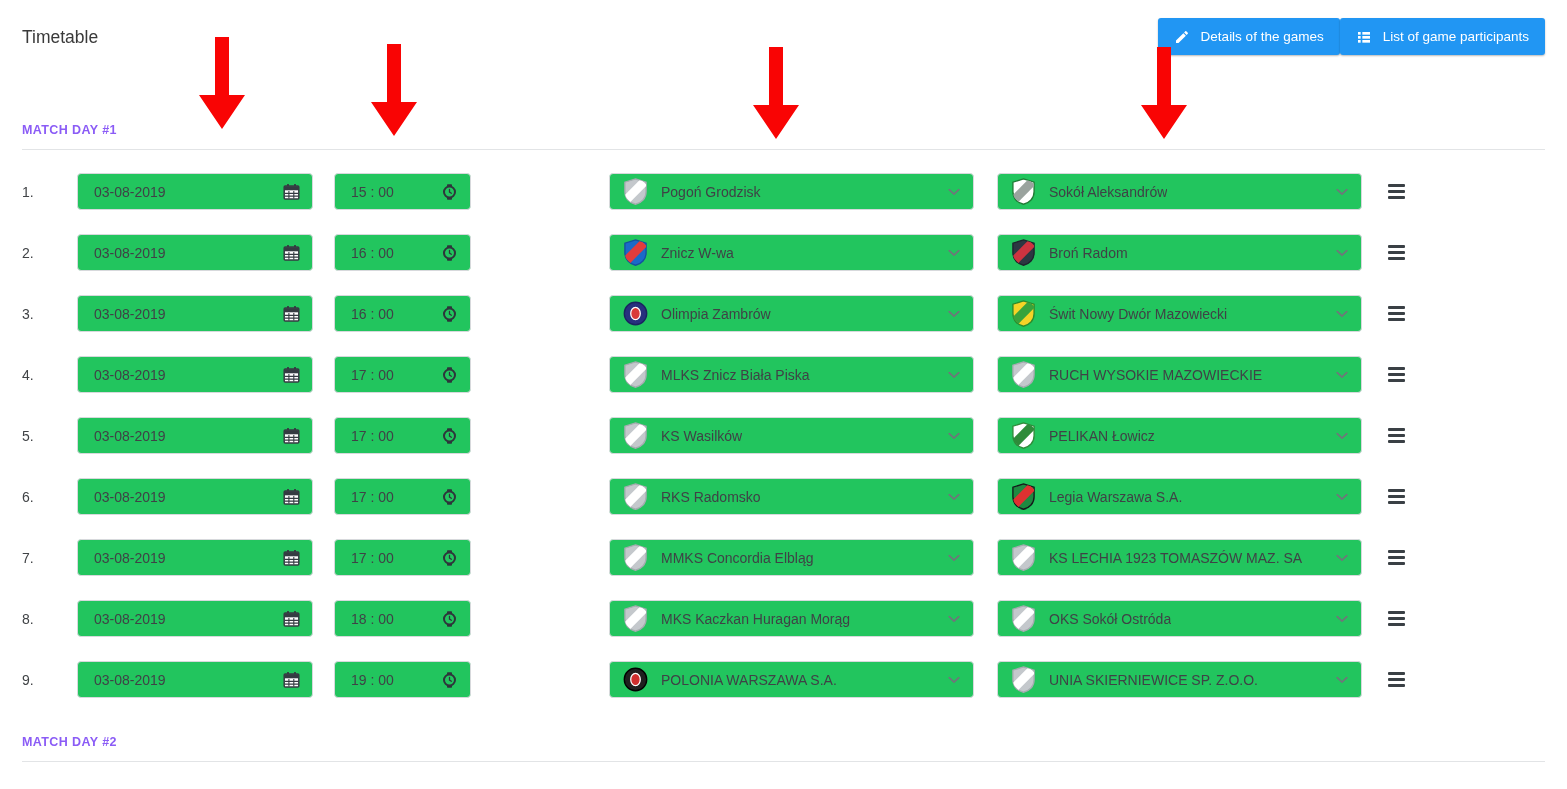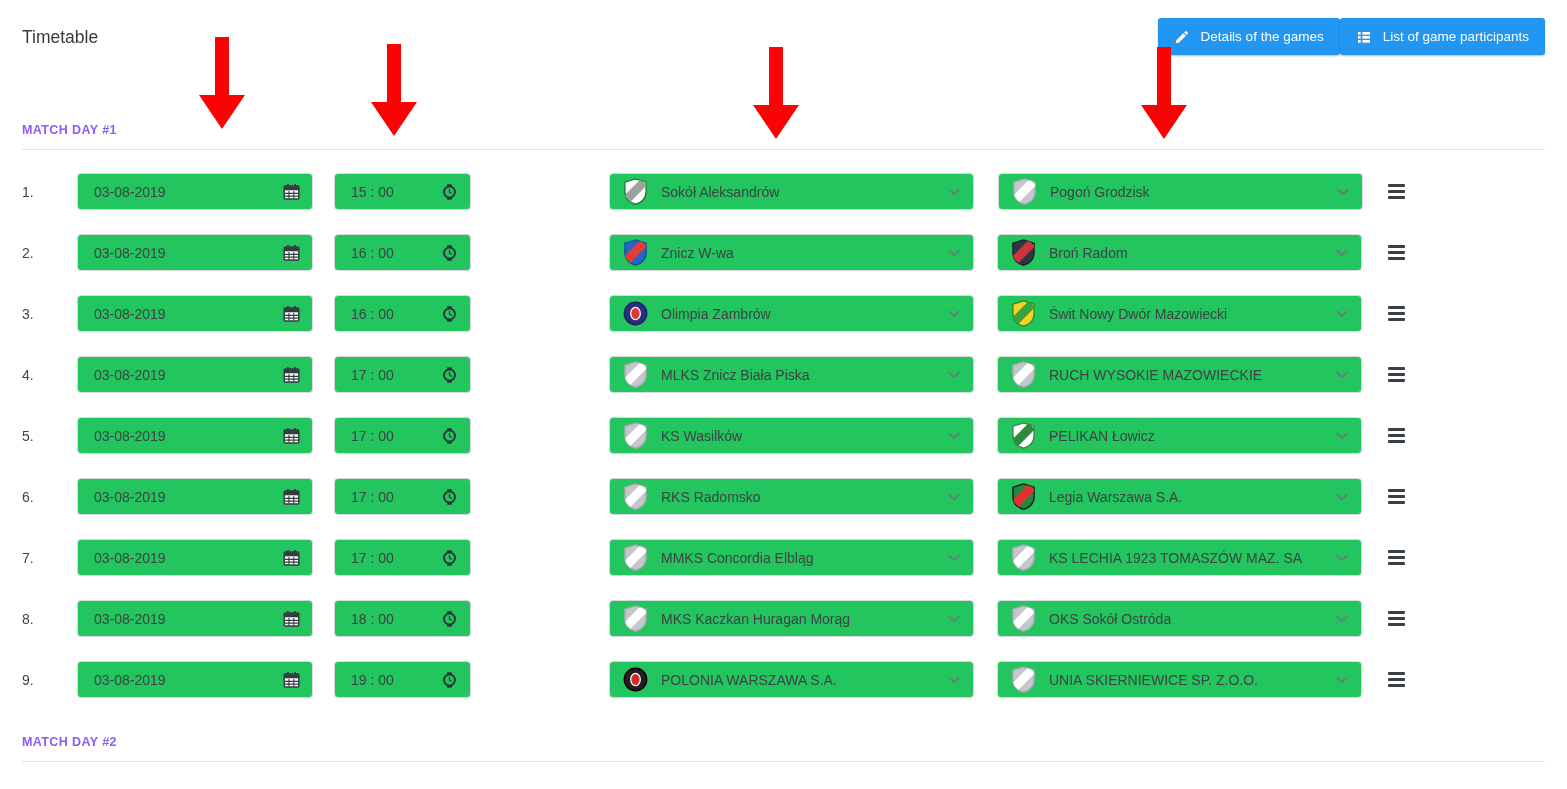--- a/index.html
+++ b/index.html
@@ -133,55 +133,55 @@
           <span class="icon-right">
             <svg viewBox="0 0 17 17" width="17" height="17">
               <rect x="6" y="0.7" width="5" height="2.5" rx="0.7" fill="#2e353b"></rect>
               <rect x="6" y="13.8" width="5" height="2.5" rx="0.7" fill="#2e353b"></rect>
               <circle cx="8.5" cy="8.5" r="5.5" fill="none" stroke="#2e353b" stroke-width="2"></circle>
               <path d="M8.5 5.9 V8.6 L10.4 9.7" fill="none" stroke="#2e353b" stroke-width="1.3" stroke-linecap="round"></path>
             </svg>
           </span>
         </div>
 
+        <div class="select home">
+          <span class="crest" style="--c1: #c4c8cc; --c2: #ffffff; --c3: #a6abb0;">
+            <svg viewBox="0 0 24 26">
+              <g class="g-shield">
+                <path class="base" d="M12 0.9 L22.2 4 V13.3 C22.2 19.7 17.7 24.1 12 25.3 C6.3 24.1 1.8 19.7 1.8 13.3 V4 Z"></path>
+                <path class="stripe" clip-path="url(#crestClip)" d="M1 17 L17 1 L23 7 L7 23 Z"></path>
+              </g>
+              <g class="g-circle">
+                <circle class="base" cx="12" cy="13" r="10.8"></circle>
+                <ellipse class="inner" cx="12" cy="13" rx="4.6" ry="6"></ellipse>
+              </g>
+            </svg>
+          </span>
+          <span class="team-name">Pogoń Grodzisk</span>
+          <span class="chev">
+            <svg viewBox="0 0 12 7" width="12" height="7" fill="none" stroke="#70757a" stroke-width="1.7" stroke-linecap="round">
+              <path d="M1.2 1.2 L6 5.6 L10.8 1.2"></path>
+            </svg>
+          </span>
+        </div>
+
         <div class="select away">
           <span class="crest" style="--c1: #ffffff; --c2: #9aa39e; --c3: #1e7b34;">
             <svg viewBox="0 0 24 26">
               <g class="g-shield">
                 <path class="base" d="M12 0.9 L22.2 4 V13.3 C22.2 19.7 17.7 24.1 12 25.3 C6.3 24.1 1.8 19.7 1.8 13.3 V4 Z"></path>
                 <path class="stripe" clip-path="url(#crestClip)" d="M1 17 L17 1 L23 7 L7 23 Z"></path>
               </g>
               <g class="g-circle">
                 <circle class="base" cx="12" cy="13" r="10.8"></circle>
                 <ellipse class="inner" cx="12" cy="13" rx="4.6" ry="6"></ellipse>
               </g>
             </svg>
           </span>
           <span class="team-name">Sokół Aleksandrów</span>
-          <span class="chev">
-            <svg viewBox="0 0 12 7" width="12" height="7" fill="none" stroke="#70757a" stroke-width="1.7" stroke-linecap="round">
-              <path d="M1.2 1.2 L6 5.6 L10.8 1.2"></path>
-            </svg>
-          </span>
-        </div>
-
-        <div class="select home">
-          <span class="crest" style="--c1: #c4c8cc; --c2: #ffffff; --c3: #a6abb0;">
-            <svg viewBox="0 0 24 26">
-              <g class="g-shield">
-                <path class="base" d="M12 0.9 L22.2 4 V13.3 C22.2 19.7 17.7 24.1 12 25.3 C6.3 24.1 1.8 19.7 1.8 13.3 V4 Z"></path>
-                <path class="stripe" clip-path="url(#crestClip)" d="M1 17 L17 1 L23 7 L7 23 Z"></path>
-              </g>
-              <g class="g-circle">
-                <circle class="base" cx="12" cy="13" r="10.8"></circle>
-                <ellipse class="inner" cx="12" cy="13" rx="4.6" ry="6"></ellipse>
-              </g>
-            </svg>
-          </span>
-          <span class="team-name">Pogoń Grodzisk</span>
           <span class="chev">
             <svg viewBox="0 0 12 7" width="12" height="7" fill="none" stroke="#70757a" stroke-width="1.7" stroke-linecap="round">
               <path d="M1.2 1.2 L6 5.6 L10.8 1.2"></path>
             </svg>
           </span>
         </div>
 
         <div class="handle">
           <span class="bar"></span>
           <span class="bar"></span>

